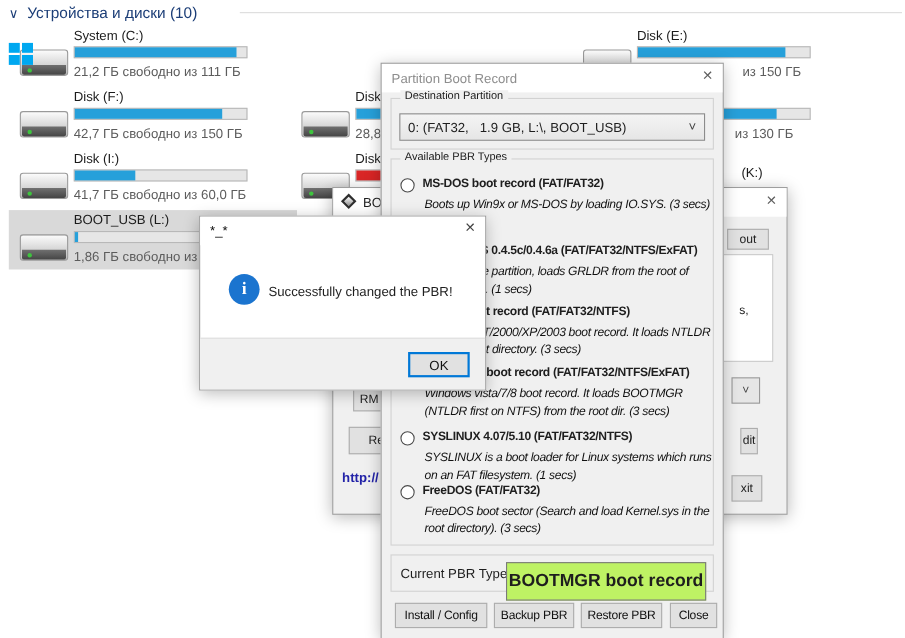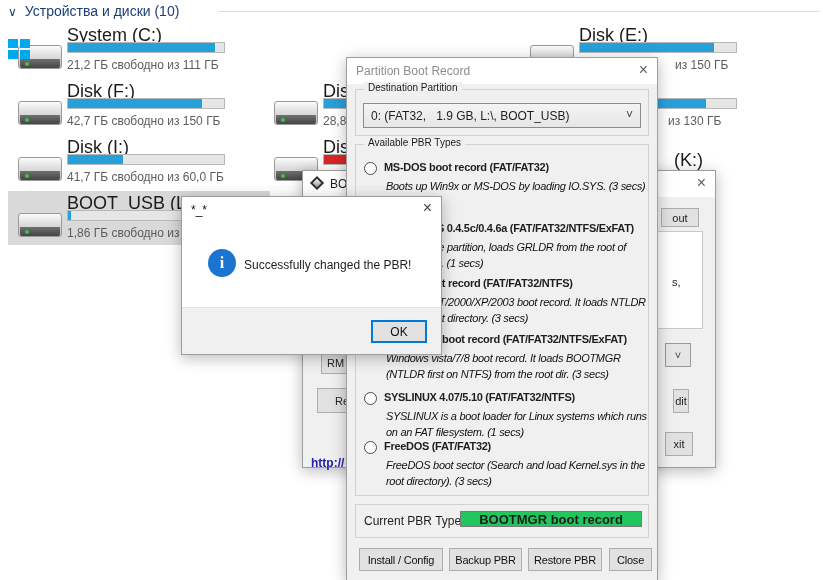--- a/index.html
+++ b/index.html
@@ -11,21 +11,21 @@
   .grp-head{position:absolute;left:8px;top:3px;font-size:14px;color:#1c3e77;}
   .grp-head .chev{display:inline-block;margin-right:8px;font-size:12px;color:#1c3e77;}
   .grp-line{position:absolute;left:218px;top:11px;right:3px;height:1px;background:#dcdcdc;}
 
   .tile{position:absolute;width:256px;height:54px;}
   .t0{left:8px;top:23px}.t1{left:264px;top:23px}.t2{left:520px;top:23px}
   .t3{left:8px;top:79px}.t4{left:264px;top:79px}.t5{left:520px;top:79px}
   .t6{left:8px;top:135px}.t7{left:264px;top:135px}.t8{left:520px;top:135px}
   .t9{left:8px;top:191px;width:262px;background:#d9d9d9;}
 
-  .d-title{position:absolute;left:59px;top:2px;font-size:18px;color:#1b1b1b;white-space:nowrap;}
+  .d-title{position:absolute;left:59px;top:2px;font-size:12px;color:#1b1b1b;white-space:nowrap;}
   .d-bar{position:absolute;left:59px;top:19px;width:158px;height:11px;background:#e6e6e6;border:1px solid #b8b8b8;}
   .d-fill{height:100%;background:#26a0da;}
   .d-fill.red{background:#da2626;}
   .d-cap{position:absolute;left:59px;top:35px;font-size:12px;color:#5c5c5c;white-space:nowrap;}
   .t2 .d-cap{left:155px;}      
   .t5 .d-cap{left:148px;}      
   .t8 .d-title{left:154px;top:15px;}  
 
   .drive{position:absolute;left:10px;top:22px;width:44px;height:24px;}
   .drive i{display:block;position:absolute;}
@@ -47,21 +47,21 @@
   .bo-icon{position:absolute;left:9px;top:7px;width:10px;height:10px;transform:rotate(45deg);
            background:linear-gradient(135deg,#ffffff,#8d8d8d);border:2px solid #2e2e2e;}
   .bootice .ttl{left:27px;color:#1e1e1e;}
   .frag-btn{position:absolute;background:#e1e1e1;border:1px solid #adadad;font-size:11px;color:#222;
             display:flex;align-items:center;justify-content:center;}
   .fb-rm{left:18px;top:180px;width:40px;height:23px;justify-content:flex-start;padding-left:5px;}
   .fb-ref{left:14px;top:217px;width:44px;height:25px;justify-content:flex-start;padding-left:17px;}
   .fb-out{left:358px;top:37px;width:38px;height:19px;}
   .fb-dit{left:370px;top:218px;width:16px;height:24px;}
   .fb-xit{left:362px;top:261px;width:28px;height:24px;}
-  .bo-link{position:absolute;left:8px;top:285px;font-size:12px;font-weight:bold;color:#2323a8;white-space:nowrap;}
+  .bo-link{position:absolute;left:8px;top:256px;font-size:12px;font-weight:bold;color:#2323a8;white-space:nowrap;}
   .bo-list{position:absolute;left:354px;top:60px;width:46px;height:98px;background:#ffffff;border:1px solid #c9c9c9;}
   .bo-list span{position:absolute;left:14px;top:44px;font-size:11px;color:#222;}
   .bo-combo{position:absolute;left:362px;top:172px;width:26px;height:24px;background:#e6e6e6;border:1px solid #999;
             font-size:11px;color:#444;display:flex;align-items:center;justify-content:center;}
   .bo-blue{position:absolute;left:29px;top:169px;width:29px;height:9px;background:#1883d7;}
 
   
   .pbr{left:346px;top:57px;width:312px;height:524px;z-index:20;overflow:hidden;}
   .pbr .ttl{color:#8e8e8e;}
   .group{position:absolute;border:1px solid #d2d2d2;}
@@ -77,22 +77,22 @@
 
   .opt{position:absolute;left:6px;width:286px;height:56px;}
   .o1{top:14px}.o2{top:75px}.o3{top:130px}.o4{top:186px}.o5{top:244px}.o6{top:293px}
   .radio{position:absolute;left:2px;top:3px;width:13px;height:13px;border:1px solid #4a4a4a;border-radius:50%;background:#fff;}
   .radio.on::after{content:"";position:absolute;inset:3px;border-radius:50%;background:#333;}
   .olabel{position:absolute;left:22px;top:2px;font-size:11px;letter-spacing:-.3px;font-weight:bold;white-space:nowrap;}
   .odesc{position:absolute;left:24px;font-size:11px;letter-spacing:-.3px;white-space:nowrap;color:#111;font-style:italic;}
   .dl1{top:21px}.dl2{top:37px}
 
   .cur-label{position:absolute;left:8px;top:9px;font-size:12px;white-space:nowrap;}
-  .cur-val{position:absolute;left:104px;top:6px;width:182px;height:16px;background:#22c55e;border:1px solid #7a7a7a;
-           font-size:13px;font-weight:bold;display:flex;align-items:center;justify-content:center;white-space:nowrap;}
+  .cur-val{position:absolute;left:104px;top:6px;width:182px;height:35px;background:#bef264;border:1px solid #7a7a7a;
+           font-size:16px;font-weight:bold;display:flex;align-items:center;justify-content:center;white-space:nowrap;}
 
   .pbtn{position:absolute;top:490px;height:23px;background:#e1e1e1;border:1px solid #adadad;font-size:11px;
         letter-spacing:-.2px;display:flex;align-items:center;justify-content:center;white-space:nowrap;color:#111;}
   .pb1{left:12px;width:84px}.pb2{left:102px;width:73px}.pb3{left:181px;width:74px}.pb4{left:262px;width:43px}
 
   
   .msg{left:181px;top:196px;width:261px;height:159px;z-index:30;background:#fff;}
   .msg .ttl{color:#111;}
   .msg .x{color:#444;top:2px;}
   .info{position:absolute;left:26px;top:52px;width:28px;height:28px;border-radius:50%;background:#1b74cf;

